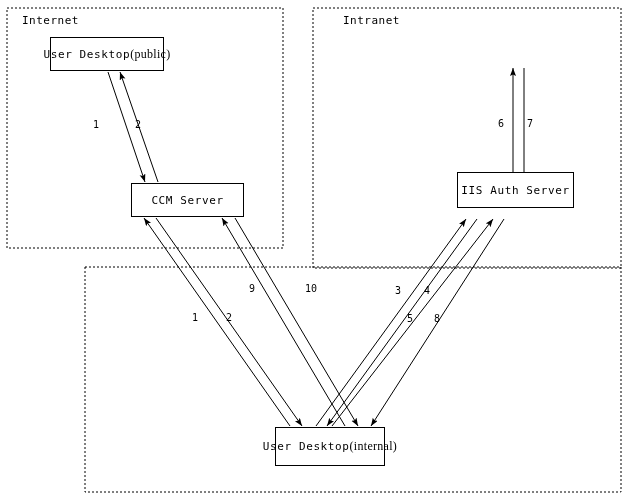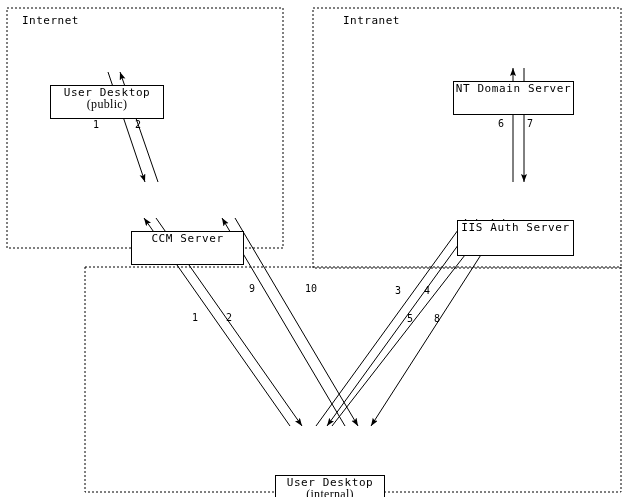--- a/index.html
+++ b/index.html
@@ -28,24 +28,24 @@
     color: #000000;
     letter-spacing: 0.5px;
     white-space: nowrap;
   }
   .node-box {
     position: absolute;
     box-sizing: border-box;
     border: 1px solid #000000;
     background: #ffffff;
     display: flex;
-    flex-direction: column;
+    flex-direction: row;
     align-items: center;
+    justify-content: center;
     color: #000000;
-    margin-top: 48px;
   }
   .node-title {
     font-family: "DejaVu Sans Mono", "Liberation Mono", monospace;
     font-size: 11px;
     letter-spacing: 0.6px;
     white-space: nowrap;
     line-height: 13px;
   }
   .node-sub {
     font-family: Liberation Serif, serif;
@@ -139,23 +139,20 @@
 
   <div class="node-box" style="left:50px; top:37px; width:114px; height:34px;">
     <div class="node-title">User Desktop</div>
     <div class="node-sub">(public)</div>
   </div>
 
   <div class="node-box" style="left:131px; top:183px; width:113px; height:34px;">
     <div class="node-title">CCM Server</div>
   </div>
 
-  <div class="node-box" style="left:453px; top:33px; width:121px; height:34px;">
-    <div class="node-title">NT Domain Server</div>
-  </div>
 
   <div class="node-box" style="left:457px; top:172px; width:117px; height:36px;">
     <div class="node-title">IIS Auth Server</div>
   </div>
 
   <div class="node-box" style="left:275px; top:427px; width:110px; height:39px;">
     <div class="node-title">User Desktop</div>
     <div class="node-sub">(internal)</div>
   </div>
 

